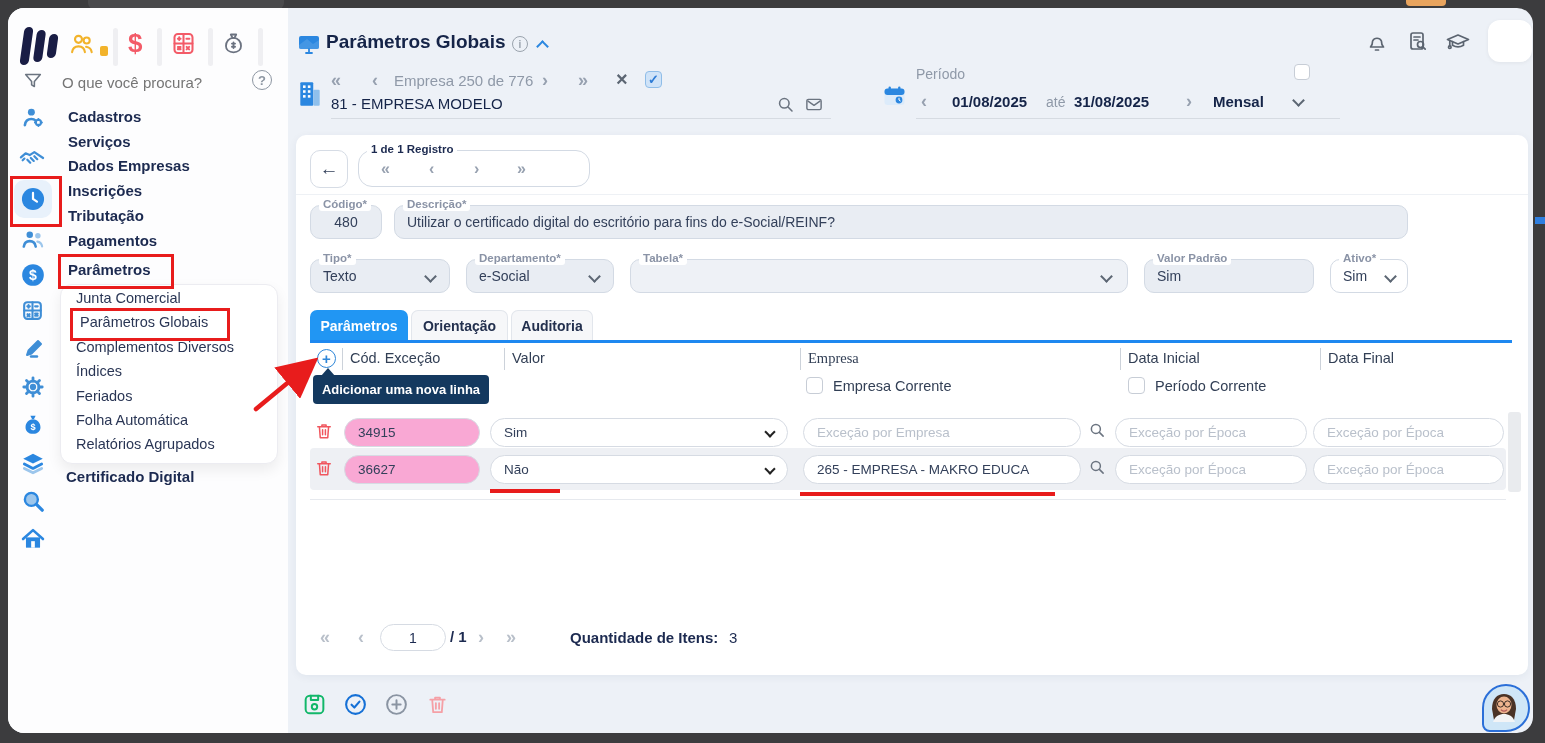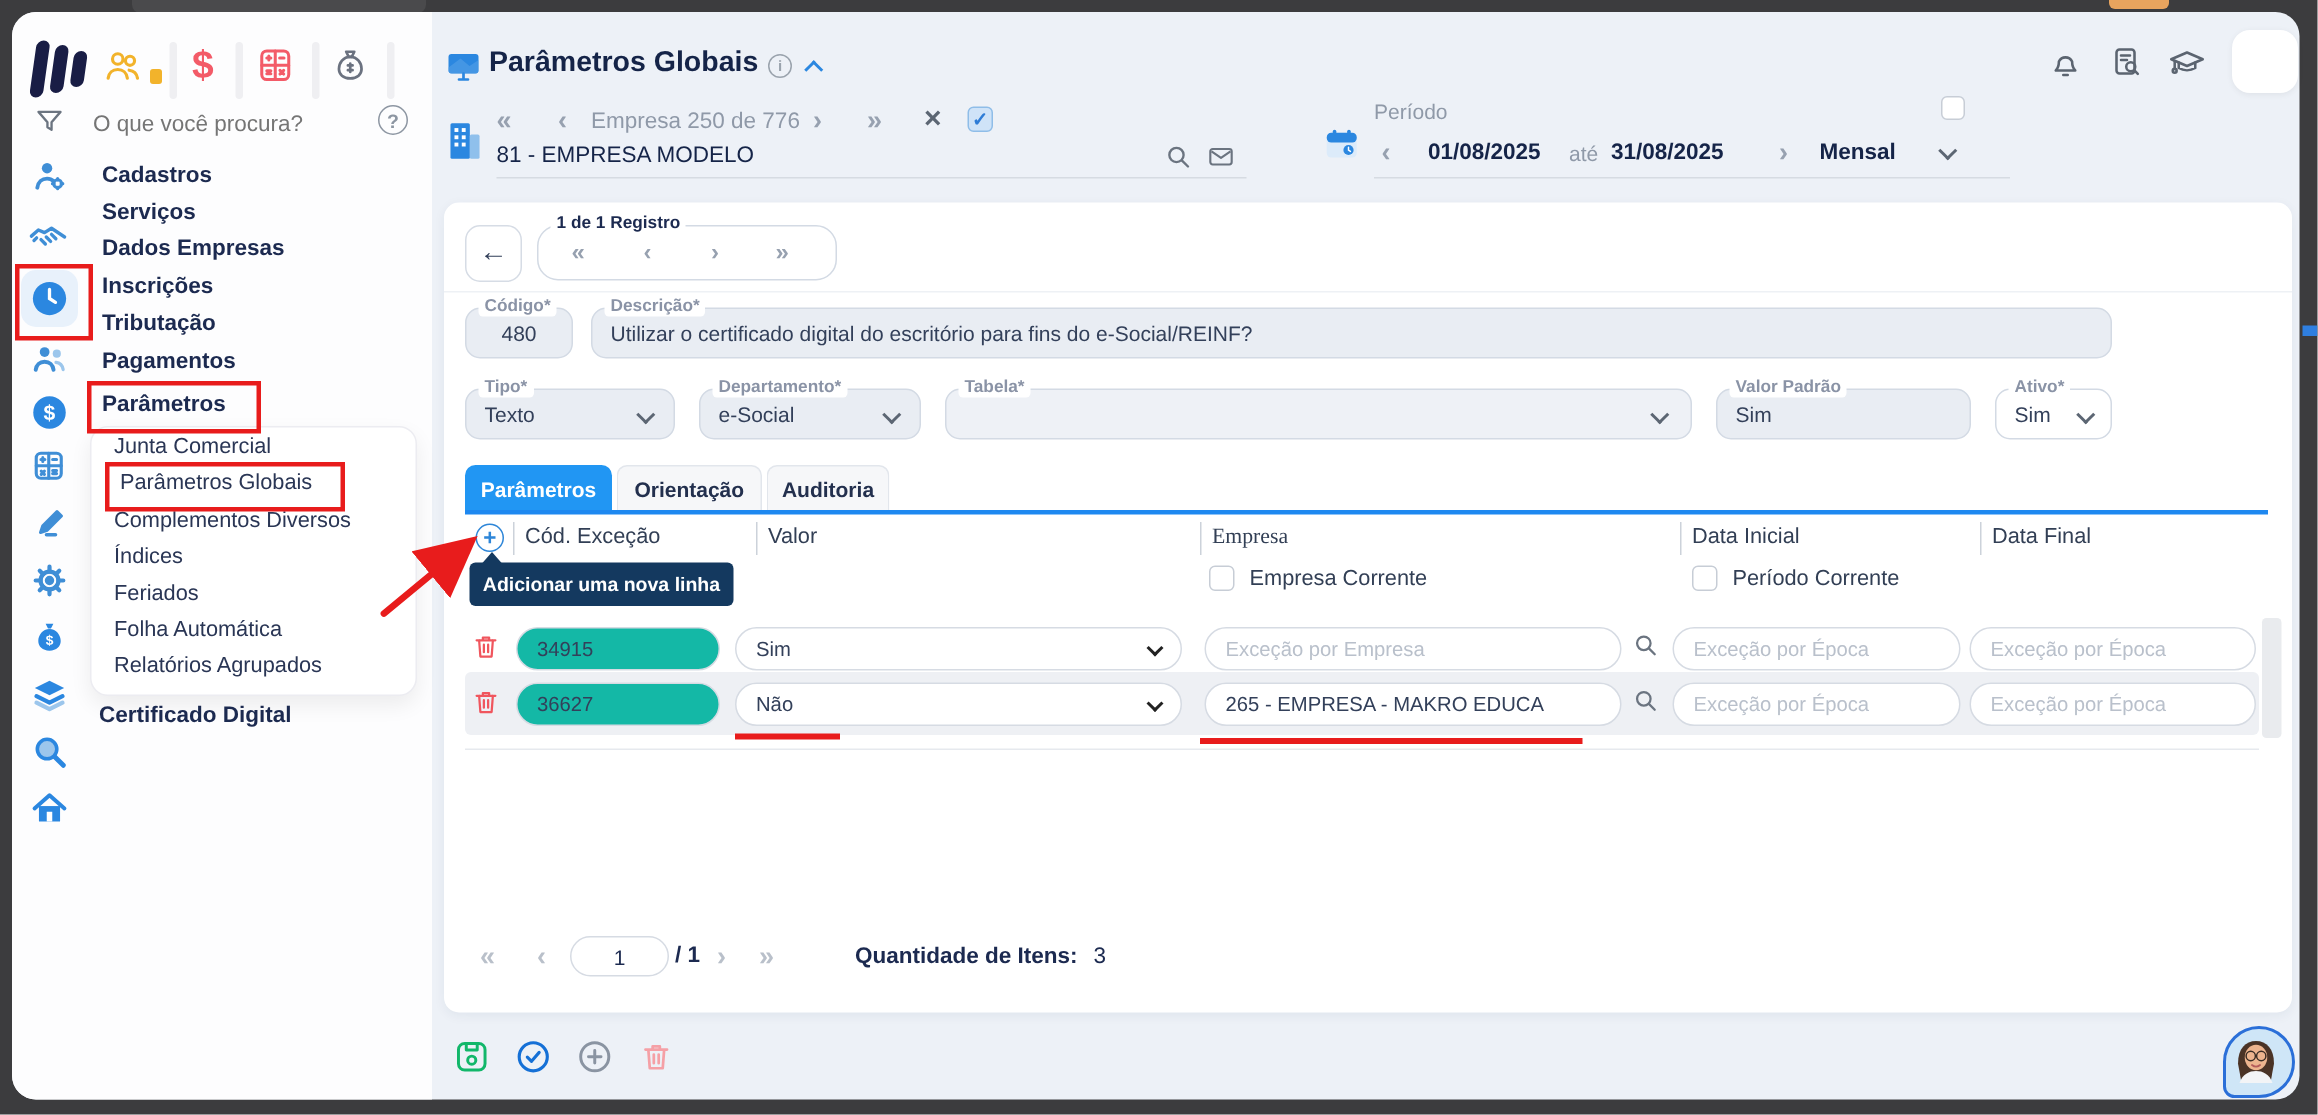--- a/index.html
+++ b/index.html
@@ -28,21 +28,21 @@
   .smi{position:absolute;left:76px;color:#2a3655;font-size:14.5px;cursor:pointer;white-space:nowrap;}
   .submenu-card{position:absolute;left:60px;top:284px;width:216px;height:178px;background:#fff;border:1px solid #ececf1;
                 border-radius:12px;box-shadow:0 6px 14px rgba(0,0,0,.07);}
   
   .redbox{position:absolute;border:3px solid #e81c1c;z-index:30;pointer-events:none;}
   .redline{position:absolute;height:4px;background:#e81c1c;z-index:30;}
   
   .pill{position:absolute;height:29px;border:1px solid #d6dbe3;border-radius:15px;background:#fff;font-size:13.5px;
         color:#33405a;padding:0 13px;box-sizing:border-box;font-family:"Liberation Sans",sans-serif;outline:none;}
   input.pill::placeholder{color:#b9c0cb;}
-  .pill.gray{background:#14b8a6;}
+  .pill.gray{background:#f9a8d4;}
   .selpill{position:absolute;height:29px;border:1px solid #d6dbe3;border-radius:15px;background:#fff;font-size:13.5px;
         color:#33405a;box-sizing:border-box;display:flex;align-items:center;padding:0 13px;cursor:pointer;}
   .colsep{position:absolute;width:1px;height:22px;background:#ccd2da;}
   .cb{position:absolute;width:17px;height:17px;border:1.6px solid #c7cdd6;border-radius:4px;background:#fff;
       box-sizing:border-box;cursor:pointer;}
   .cb.checked{background:#cfe3f8;border-color:#8fbde8;color:#2e7cd6;font-size:13px;font-weight:bold;
       display:flex;align-items:center;justify-content:center;}
   .navg{position:absolute;color:#97a1b0;font-size:18px;font-weight:bold;cursor:pointer;line-height:1;}
   .hdrtxt{position:absolute;font-size:14.5px;color:#323f55;white-space:nowrap;}
   .tab{position:absolute;height:31px;border-radius:7px 7px 0 0;display:flex;align-items:center;justify-content:center;
@@ -300,21 +300,21 @@
     <path d="M4.8 10.6v5.2"></path>
       <circle cx="4.8" cy="17.2" r="1.3"></circle>
   </svg>
 </div>
 <div class="abs" style="left:1488px;top:20px;width:44px;height:42px;background:#fff;border-radius:12px;box-shadow:0 1px 4px rgba(0,0,0,.06);"></div>
 
 <div class="card"></div>
 <div class="abs" style="left:310px;top:150px;width:36px;height:36px;border:1px solid #d6dce5;border-radius:10px;background:#fff;display:flex;align-items:center;justify-content:center;font-size:19px;color:#33405a;cursor:pointer;">
   <span>←</span>
 </div>
-<div class="fld wht" style="left:358px;top:150px;width:200px;height:37px;border-radius:14px;">
+<div class="fld wht" style="left:358px;top:150px;width:232px;height:37px;border-radius:14px;">
   <span class="lab" style="color:#1c2a50;">1 de 1 Registro</span>
   <div class="navg" style="left:22px;top:10px;font-size:16px;">«</div>
   <div class="navg" style="left:70px;top:10px;font-size:16px;">‹</div>
   <div class="navg" style="left:115px;top:10px;font-size:16px;">›</div>
   <div class="navg" style="left:158px;top:10px;font-size:16px;">»</div>
 </div>
 <div class="abs" style="left:296px;top:194px;width:1232px;height:1px;background:#eef1f5;"></div>
 
 <div class="fld" style="left:310px;top:205px;width:72px;height:34px;">
   <span class="lab">Código*</span>

